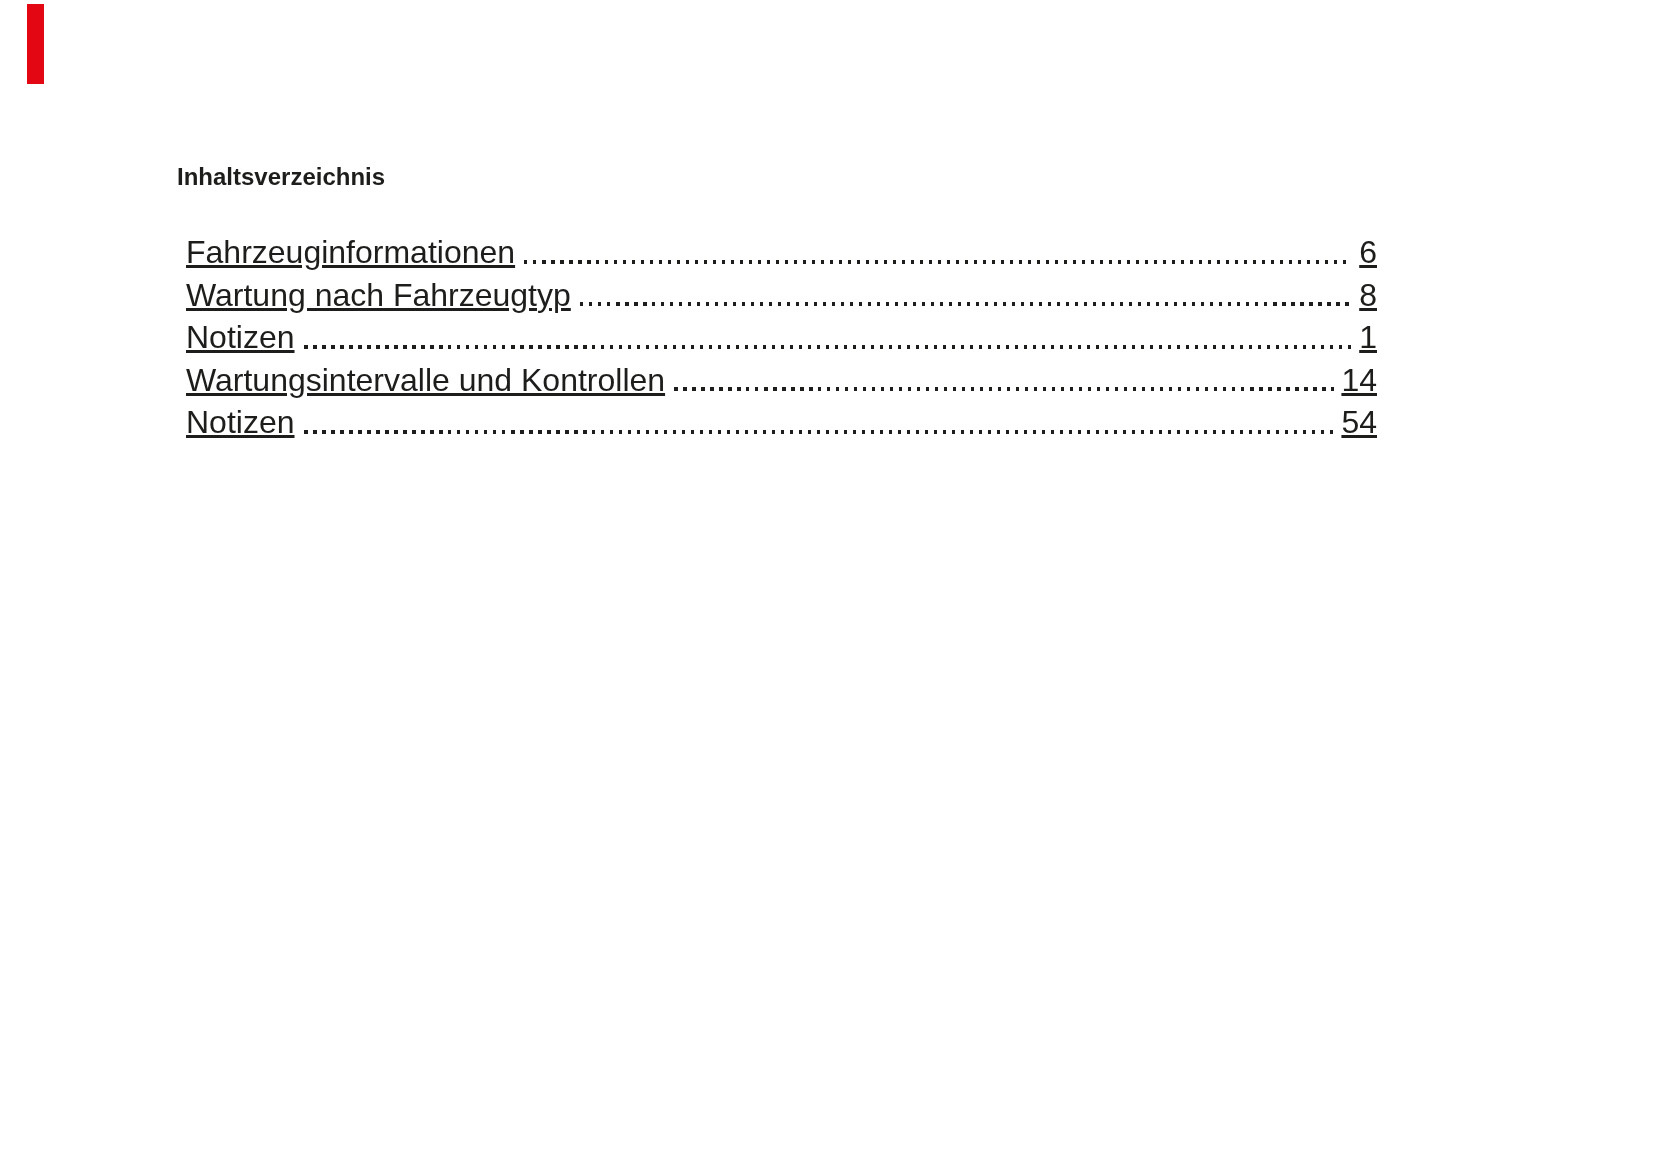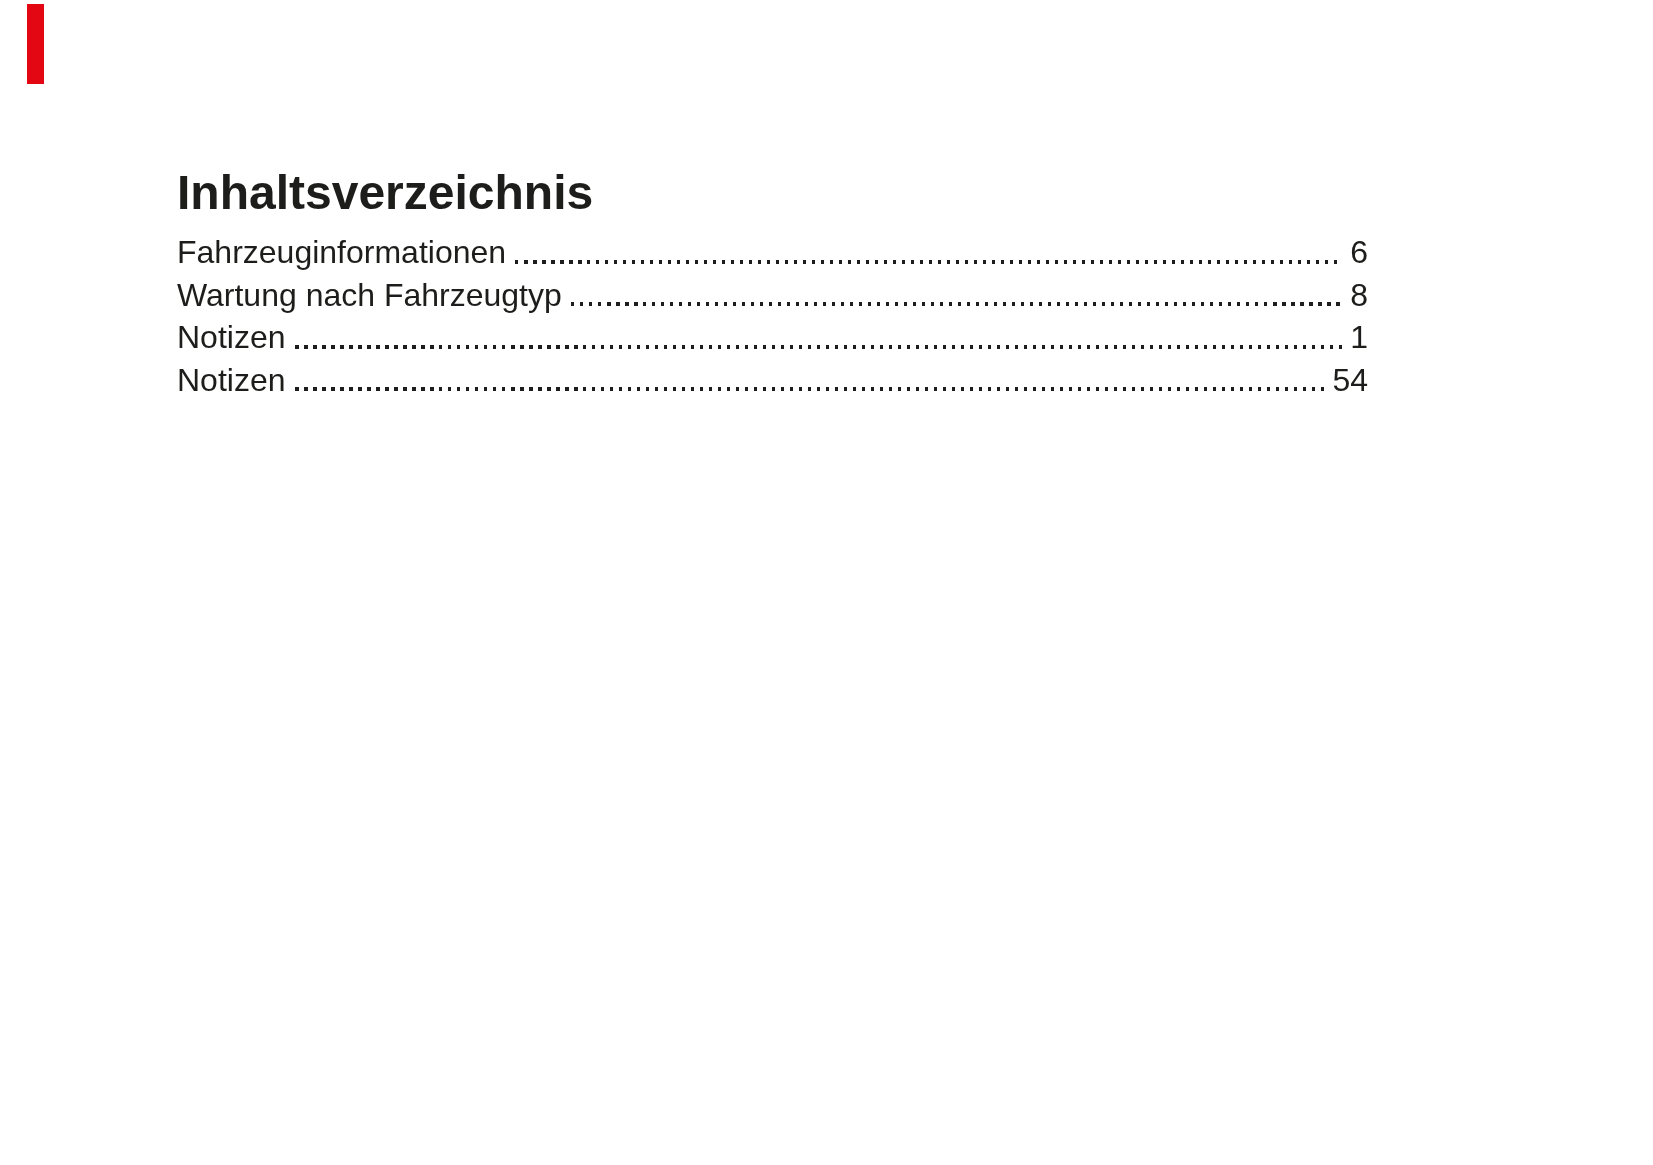--- a/index.html
+++ b/index.html
@@ -19,30 +19,31 @@
     position: absolute;
     left: 27px;
     top: 4px;
     width: 17px;
     height: 80px;
   }
   .doc-title {
     position: absolute;
     left: 177px;
     top: 142px;
-    font-size: 48px;
+    font-size: 24px;
     line-height: 38px;
     font-weight: bold;
     white-space: nowrap;
   }
   .toc {
     position: absolute;
-    left: 177px;
+    left: 186px;
     top: 231px;
     width: 1191px;
+    text-decoration: underline;
   }
   .toc-row {
     display: flex;
     align-items: baseline;
     height: 42.5px;
     line-height: 42.5px;
     font-size: 32px;
   }
   .toc-label {
     white-space: nowrap;
@@ -77,17 +78,22 @@
       <span class="toc-label">Wartung nach Fahrzeugtyp</span>
       <span class="toc-dots"></span>
       <span class="toc-page">8</span>
     </div>
     <div class="toc-row">
       <span class="toc-label">Notizen</span>
       <span class="toc-dots"></span>
       <span class="toc-page">1</span>
     </div>
     <div class="toc-row">
+      <span class="toc-label">Wartungsintervalle und Kontrollen</span>
+      <span class="toc-dots"></span>
+      <span class="toc-page">14</span>
+    </div>
+    <div class="toc-row">
       <span class="toc-label">Notizen</span>
       <span class="toc-dots"></span>
       <span class="toc-page">54</span>
     </div>
   </div>
 
 </body></html>

